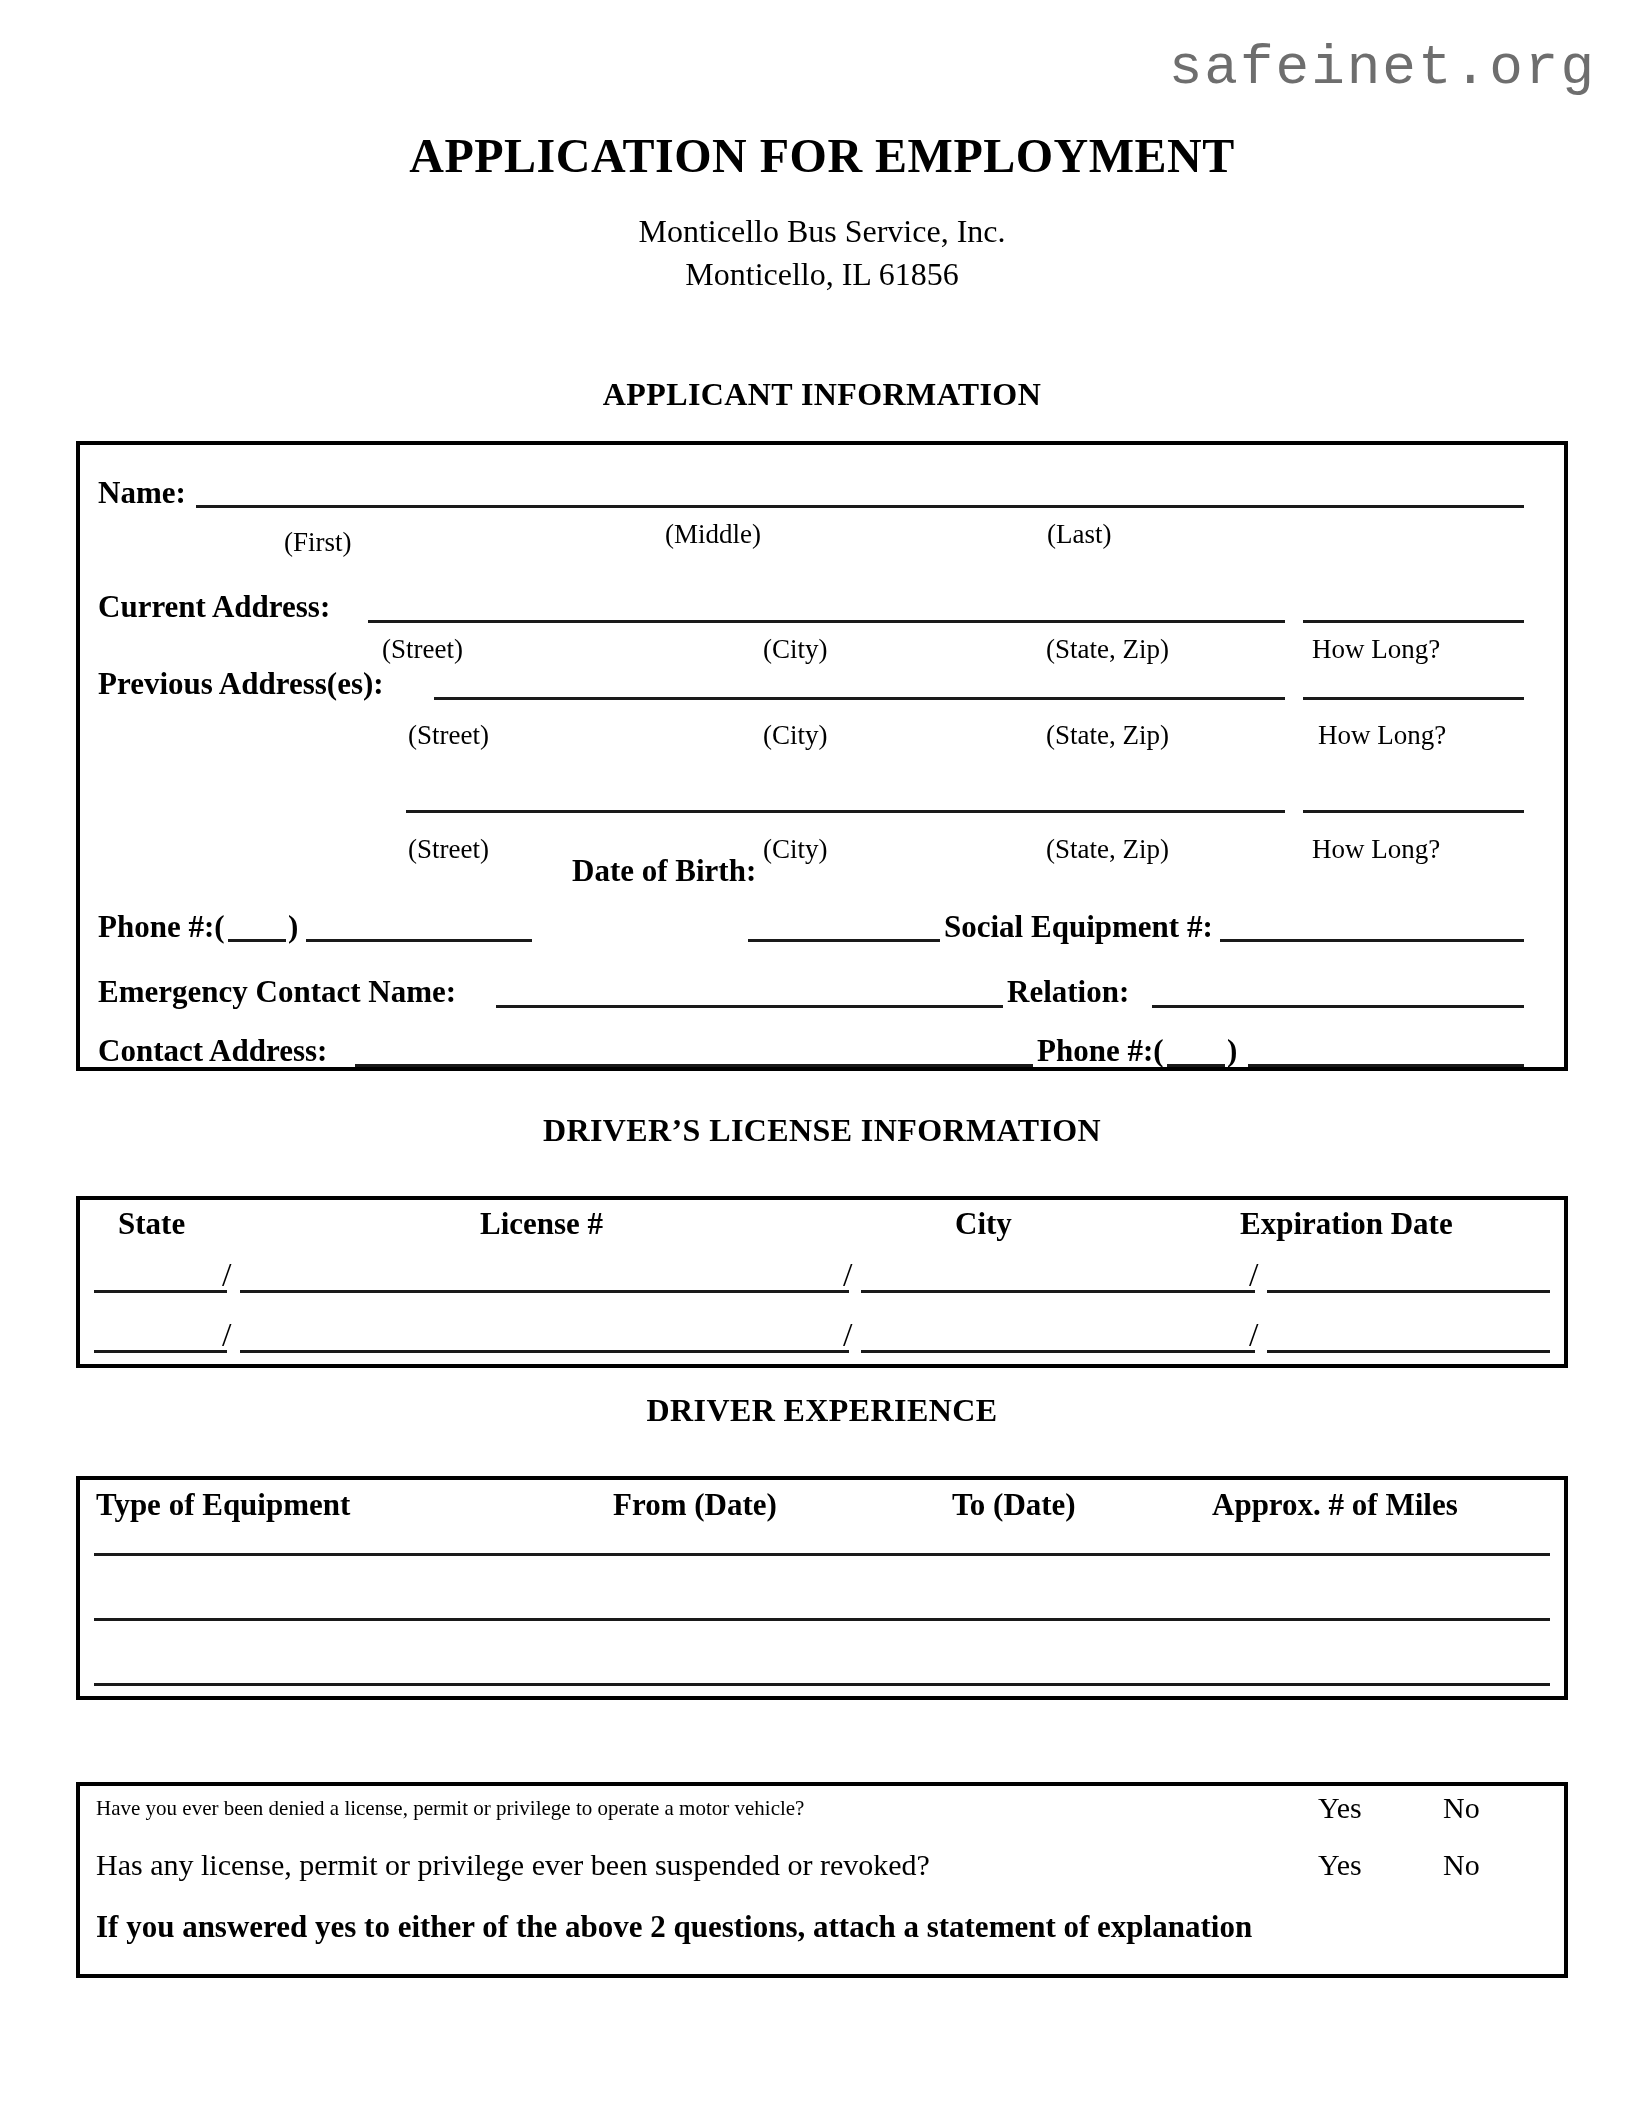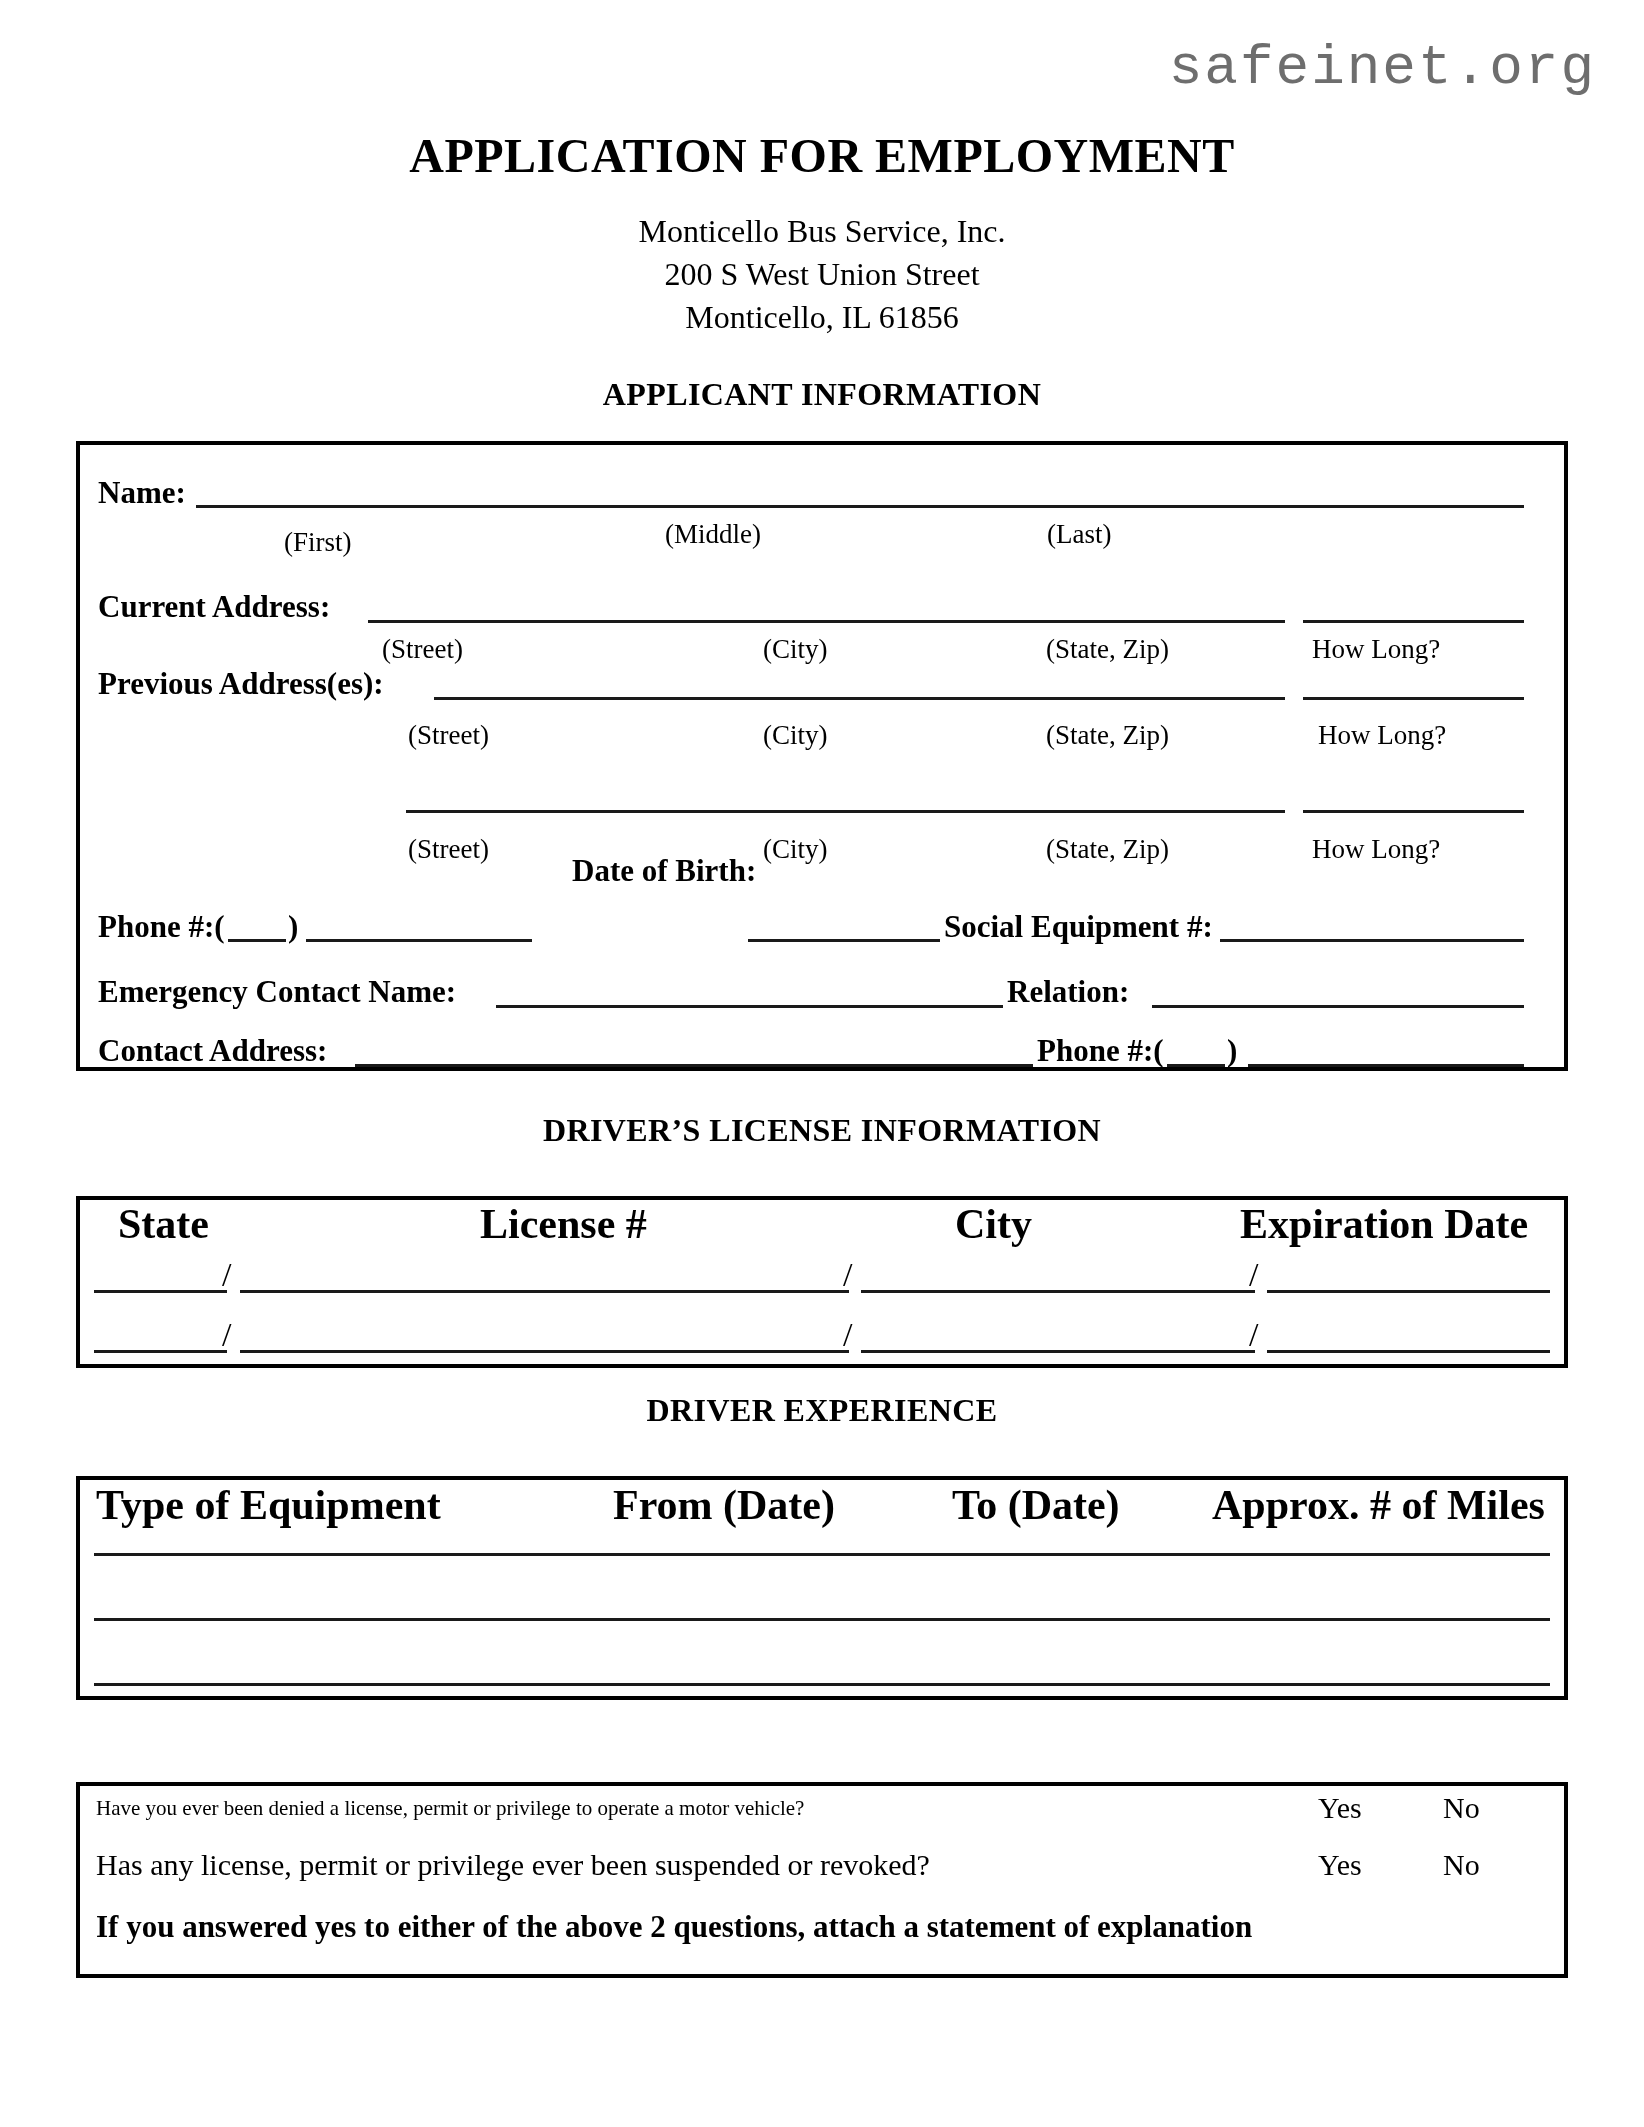--- a/index.html
+++ b/index.html
@@ -82,21 +82,21 @@
 
   
   .t {
     position: absolute;
     white-space: nowrap;
     font-size: 30px;
     line-height: 30px;
   }
   .lbl { font-weight: bold; font-size: 31px; }
   .sub { font-size: 27px; }
-  .hdr { font-weight: bold; font-size: 42px; }
+  .hdr { font-weight: bold; font-size: 31px; }
 
   
   .rule {
     position: absolute;
     height: 0;
     border-bottom: 3px solid #1a1a1a;
   }
   .slash {
     position: absolute;
     font-size: 34px;
@@ -108,21 +108,20 @@
 <body>
 
 <div class="page">
 
   <div class="watermark">safeinet.org</div>
 
   <div class="doc-title">APPLICATION FOR EMPLOYMENT</div>
 
   <div class="company-block">
     <div>Monticello Bus Service, Inc.</div>
-    <div>200 S West Union Street</div>
     <div>Monticello, IL  61856</div>
   </div>
 
   <div class="section-heading" id="heading-applicant">APPLICANT INFORMATION</div>
 
   <div class="framed" id="box-applicant"></div>
 
   <div class="t lbl" style="left:98px; top:478px;">Name:</div>
   <div class="rule" style="left:196px; top:505px; width:1328px;"></div>
   <div class="t sub" style="left:284px; top:527px;">(First)</div>

